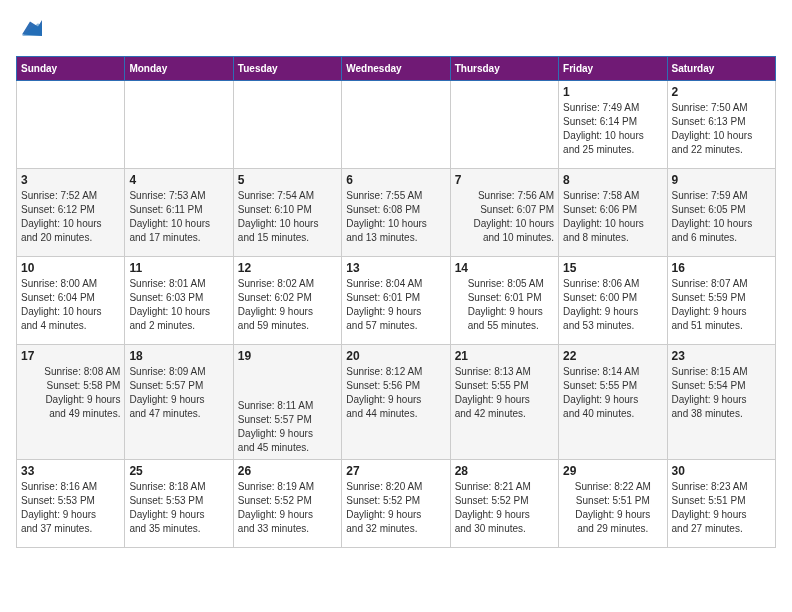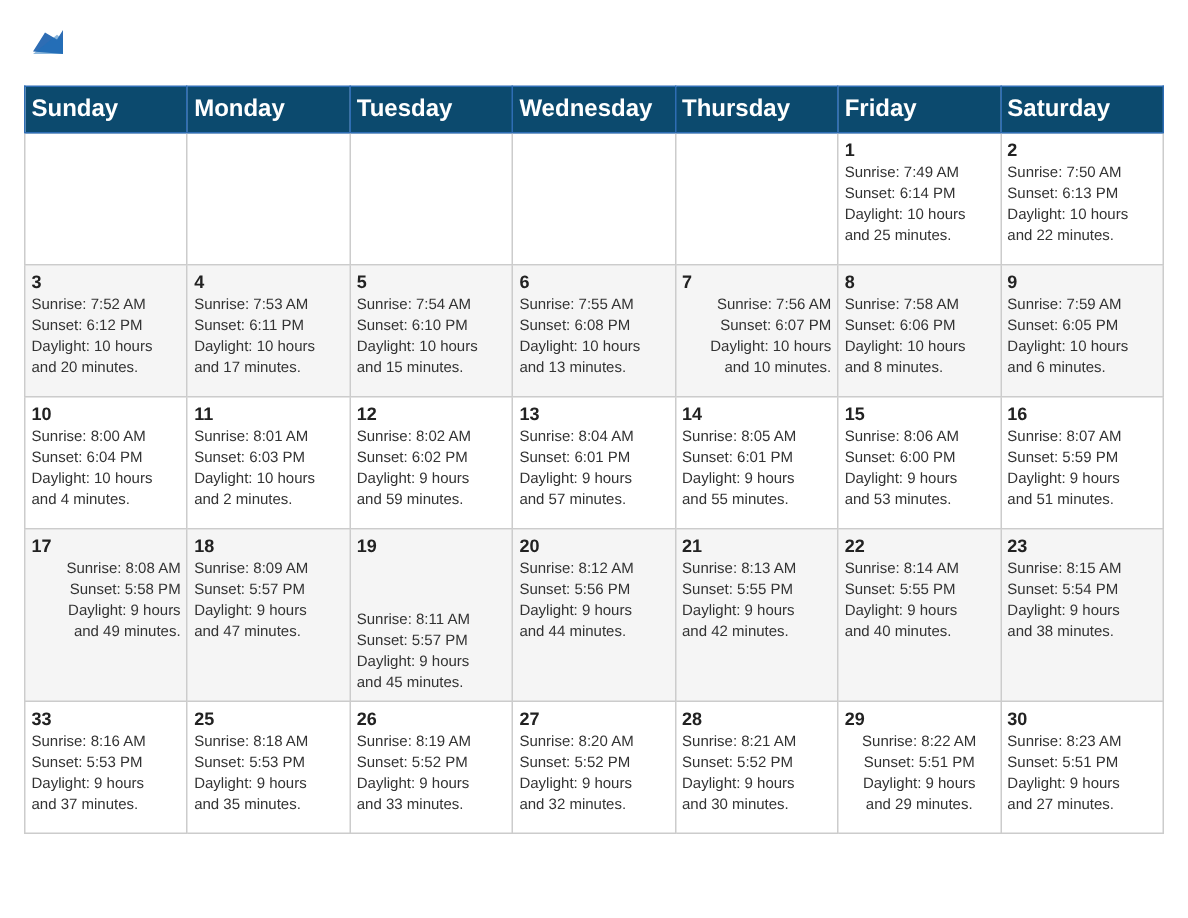--- a/index.html
+++ b/index.html
@@ -48,23 +48,23 @@
       justify-content: space-between;
       align-items: flex-start;
       margin-bottom: 2px;
     }
     table {
       width: 100%;
       border-collapse: collapse;
       table-layout: fixed;
     }
     th {
-      background-color: #0c4a6e;
+      background-color: #701a75;
       color: white;
-      font-size: 16px;
+      font-size: 10px;
       font-weight: bold;
       padding: 6px 4px;
       text-align: left;
       border: 1px solid #2e6db4;
       margin-left: 19px;
     }
     td {
       border: 1px solid #ccc;
       vertical-align: top;
       padding: 4px;
@@ -222,21 +222,21 @@
         </td>
         <td>
           <span class="day-number">13</span>
           <div class="day-info" style="white-space: pre-line;">Sunrise: 8:04 AM
 Sunset: 6:01 PM
 Daylight: 9 hours
 and 57 minutes.</div>
         </td>
         <td>
           <span class="day-number">14</span>
-          <div class="day-info" style="white-space: pre-line;">Sunrise: 8:05 AM
+          <div class="day-info" style="white-space: pre-line; margin-left: 13px;">Sunrise: 8:05 AM
 Sunset: 6:01 PM
 Daylight: 9 hours
 and 55 minutes.</div>
         </td>
         <td>
           <span class="day-number">15</span>
           <div class="day-info" style="white-space: pre-line;">Sunrise: 8:06 AM
 Sunset: 6:00 PM
 Daylight: 9 hours
 and 53 minutes.</div>

